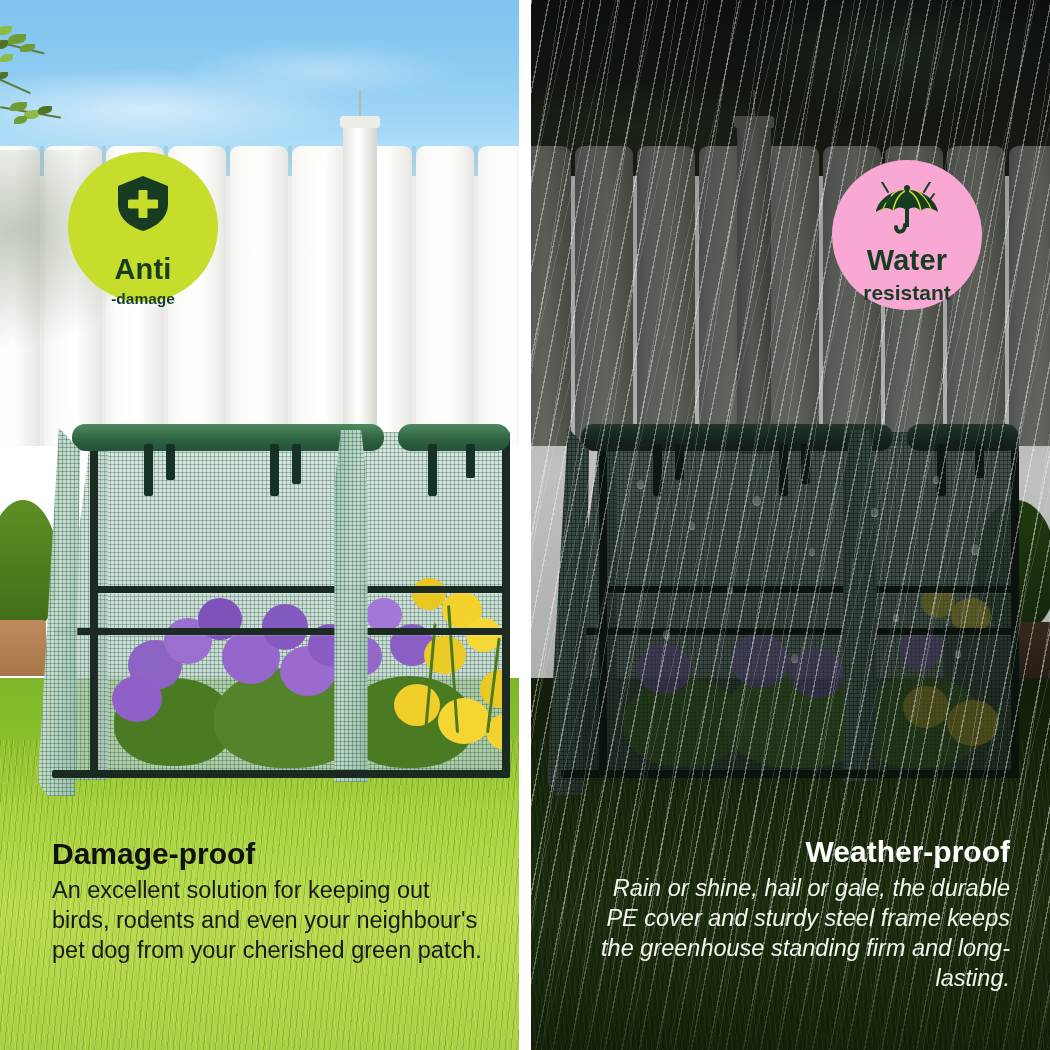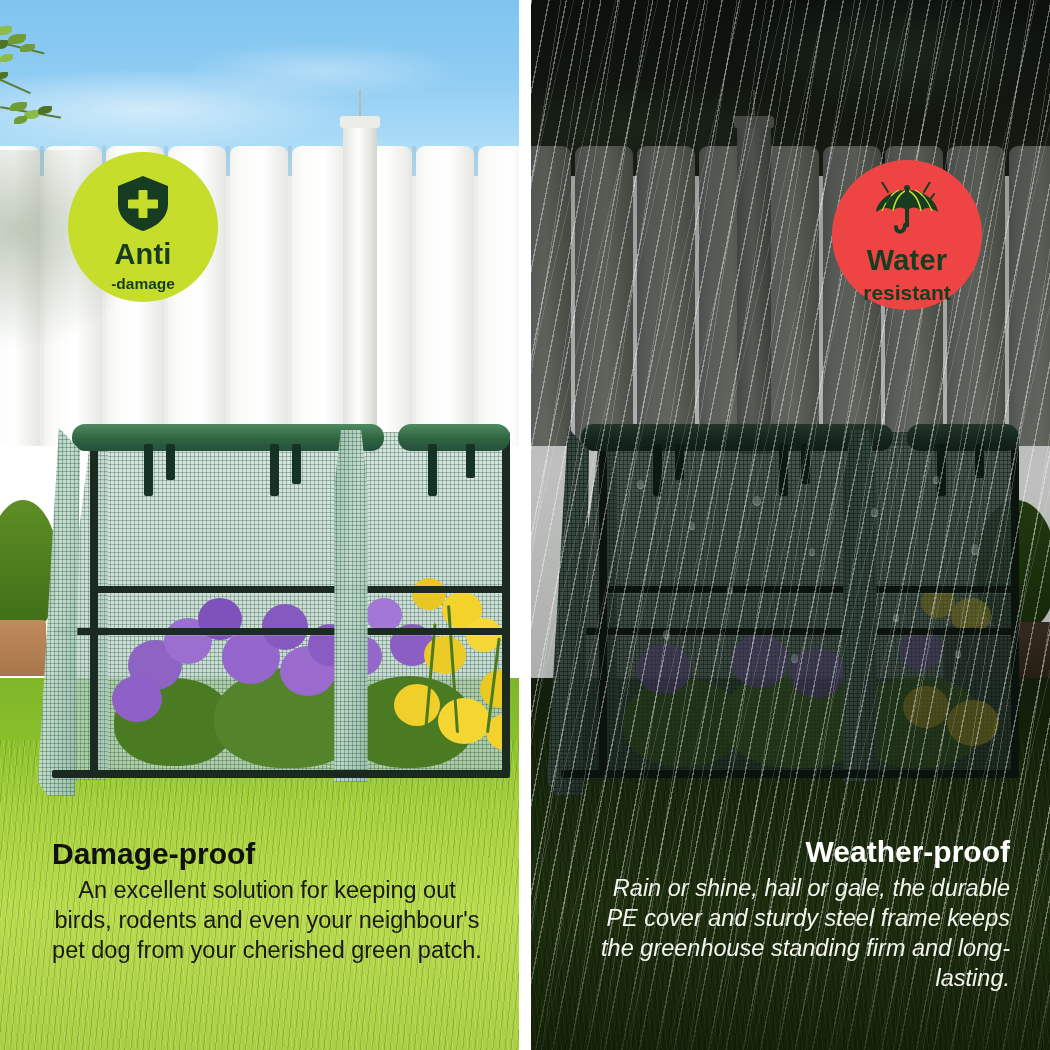--- a/index.html
+++ b/index.html
@@ -151,21 +151,21 @@
            padding-top:22px; }
   .badge-title { font-weight:bold; line-height:1; letter-spacing:.2px; }
   .badge-sub { font-weight:bold; line-height:1; margin-top:7px; }
 
   
   .caption { position:absolute; z-index:55; }
   .cap-title { font-weight:bold; line-height:1.06; }
   .cap-body  { line-height:1.28; }
   .caption.left-cap { left:52px; top:838px; width:430px; text-align:left; color:#141414; }
   .caption.left-cap .cap-title { font-size:30px; color:#111; }
-  .caption.left-cap .cap-body { font-size:23.5px; color:#1a1a1a; margin-top:5px;text-align:center; }
+  .caption.left-cap .cap-body { font-size:23.5px; color:#1a1a1a; margin-top:5px; }
   .caption.right-cap { right:40px; top:836px; width:420px; text-align:right; color:#ffffff; }
   .caption.right-cap .cap-title { font-size:30px; color:#ffffff; }
   .caption.right-cap .cap-body { font-size:23.5px; color:#f2f4ee; margin-top:5px;font-style:italic; }
 </style>
 </head>
 <body>
 
 <div class="stage">
 
   <div class="panel left sunny">
@@ -279,21 +279,21 @@
     </div>
 
     <div class="badge" style="left:68px; top:152px; width:150px; height:150px; background:#c6dd2b;">
       <span>
         <svg width="54" height="58" viewBox="0 0 54 58" aria-hidden="true">
           <path d="M27 2 L52 12 V30 C52 44 40 53 27 57 C14 53 2 44 2 30 V12 Z" fill="#163d21"></path>
           <rect x="22.5" y="16" width="9" height="28" rx="1.2" fill="#c6dd2b"></rect>
           <rect x="12" y="25.5" width="30" height="9" rx="1.2" fill="#c6dd2b"></rect>
         </svg>
       </span>
-      <span class="badge-title" style="font-size:29px; color:#163d21; margin-top:4px;">Anti</span>
+      <span class="badge-title" style="font-size:29px; color:#163d21; margin-top:19px;">Anti</span>
       <span class="badge-sub" style="font-size:15.5px; color:#163d21;">-damage</span>
     </div>
 
     <div class="caption left-cap">
       <div class="cap-title">Damage-proof</div>
       <div class="cap-body">An excellent solution for keeping out birds, rodents and even your neighbour's pet dog from your cherished green patch.</div>
     </div>
   </div>
 
   <div class="divider"></div>
@@ -384,21 +384,21 @@
       <div class="droplet" style="left:186px; top:168px; width:6px;  height:8px;"></div>
       <div class="droplet" style="left:122px; top:212px; width:7px;  height:9px;"></div>
       <div class="droplet" style="left:352px; top:196px; width:6px;  height:8px;"></div>
       <div class="droplet" style="left:250px; top:236px; width:7px;  height:9px;"></div>
       <div class="droplet" style="left:414px; top:232px; width:6px;  height:8px;"></div>
     </div>
 
     <div class="dark-wash"></div>
     <div class="rainlayer"></div>
 
-    <div class="badge" style="left:301px; top:160px; width:150px; height:150px; background:#ef4444;">
+    <div class="badge" style="left:301px; top:160px; width:150px; height:150px; background:#f9a8d4;">
       <span>
         <svg width="70" height="56" viewBox="0 0 70 56" aria-hidden="true">
           <path d="M35 8 C17 8 5 20 4 30 C12 25 17 25 21 29 C25 25 30 24 35 29 C40 24 45 25 49 29 C53 25 58 25 66 30 C65 20 53 8 35 8 Z" fill="#163d21"></path>
           <path d="M21 29 C23 19 27 11 35 8 C43 11 47 19 49 29" fill="none" stroke="#c6dd2b" stroke-width="1.6"></path>
           <path d="M10 29 C14 19 20 11 27 8" fill="none" stroke="#c6dd2b" stroke-width="1.3"></path>
           <path d="M60 29 C56 19 50 11 43 8" fill="none" stroke="#c6dd2b" stroke-width="1.3"></path>
           <rect x="33" y="7" width="4" height="38" fill="#163d21"></rect>
           <path d="M33 43 C33 51 24 52 24 45" fill="none" stroke="#163d21" stroke-width="4" stroke-linecap="round"></path>
           <circle cx="35" cy="6" r="3" fill="#163d21"></circle>
           <path d="M10 0 L16 10" stroke="#163d21" stroke-width="2" stroke-linecap="round"></path>

